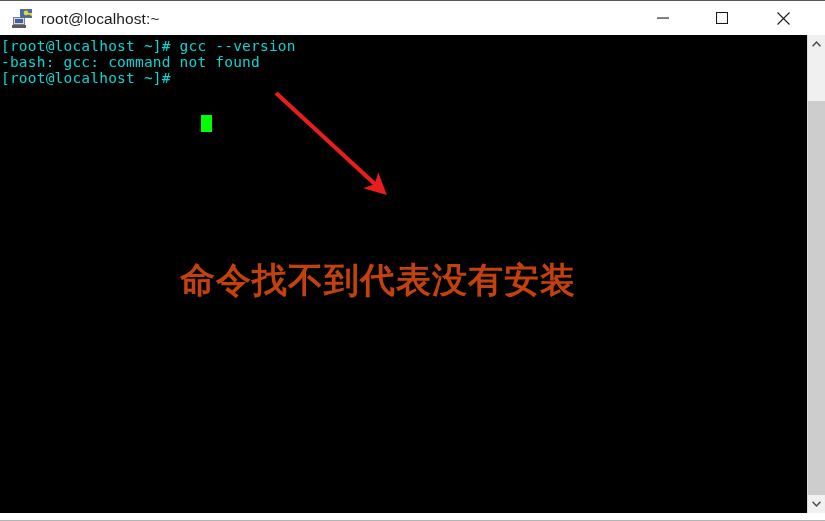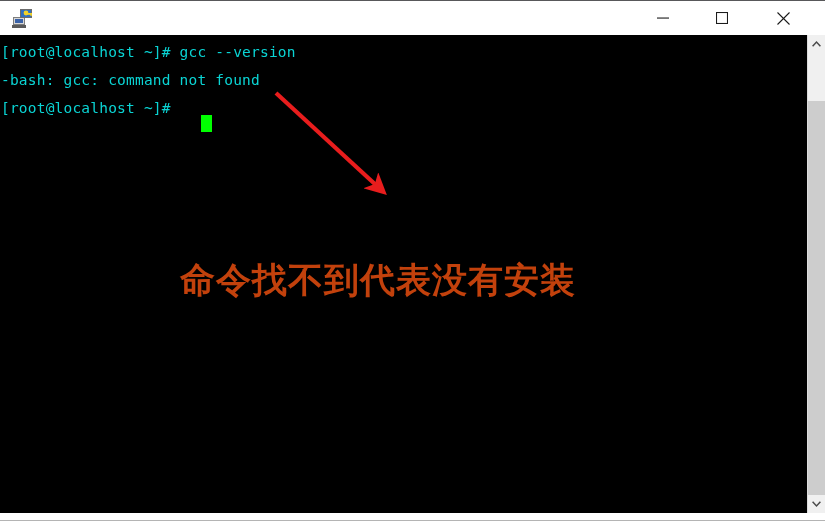--- a/index.html
+++ b/index.html
@@ -90,21 +90,21 @@
   }
 
   #term-text {
     position: absolute;
     left: 1px;
     top: 3px;
     margin: 0;
     padding: 0;
     font-family: "DejaVu Sans Mono", "Liberation Mono", monospace;
     font-size: 14.5px;
-    line-height: 28px;
+    line-height: 16px;
     color: #0ad4d4;
     white-space: pre;
     letter-spacing: 0.2px;
   }
 
   #cursor {
     position: absolute;
     left: 201px;
     top: 80px;
     width: 11px;
@@ -192,20 +192,21 @@
         <rect x="3" y="11" width="8" height="4" fill="#3a62a8"></rect>
         <rect x="0" y="17" width="14" height="3" fill="#5a5a5a"></rect>
         <rect x="8" y="1" width="12" height="9" fill="#6c6c6c"></rect>
         <rect x="9" y="2" width="10" height="7" fill="#2f6fc0"></rect>
         <circle cx="14" cy="5" r="2.4" fill="#f2d22a"></circle>
         <rect x="14" y="5" width="6" height="1.8" fill="#f2d22a"></rect>
         <rect x="18.4" y="6" width="1.4" height="2" fill="#f2d22a"></rect>
       </svg>
     </span>
 
+    <span id="title-text">root@localhost:~</span>
 
     <button class="winctl" id="btn-min">
       <svg width="12" height="12" viewBox="0 0 12 12">
         <rect x="0" y="5.5" width="12" height="1.1" fill="#1b1b1b"></rect>
       </svg>
     </button>
 
     <button class="winctl" id="btn-max">
       <svg width="12" height="12" viewBox="0 0 12 12">
         <rect x="0.5" y="0.5" width="11" height="11" fill="none" stroke="#1b1b1b" stroke-width="1.1"></rect>

